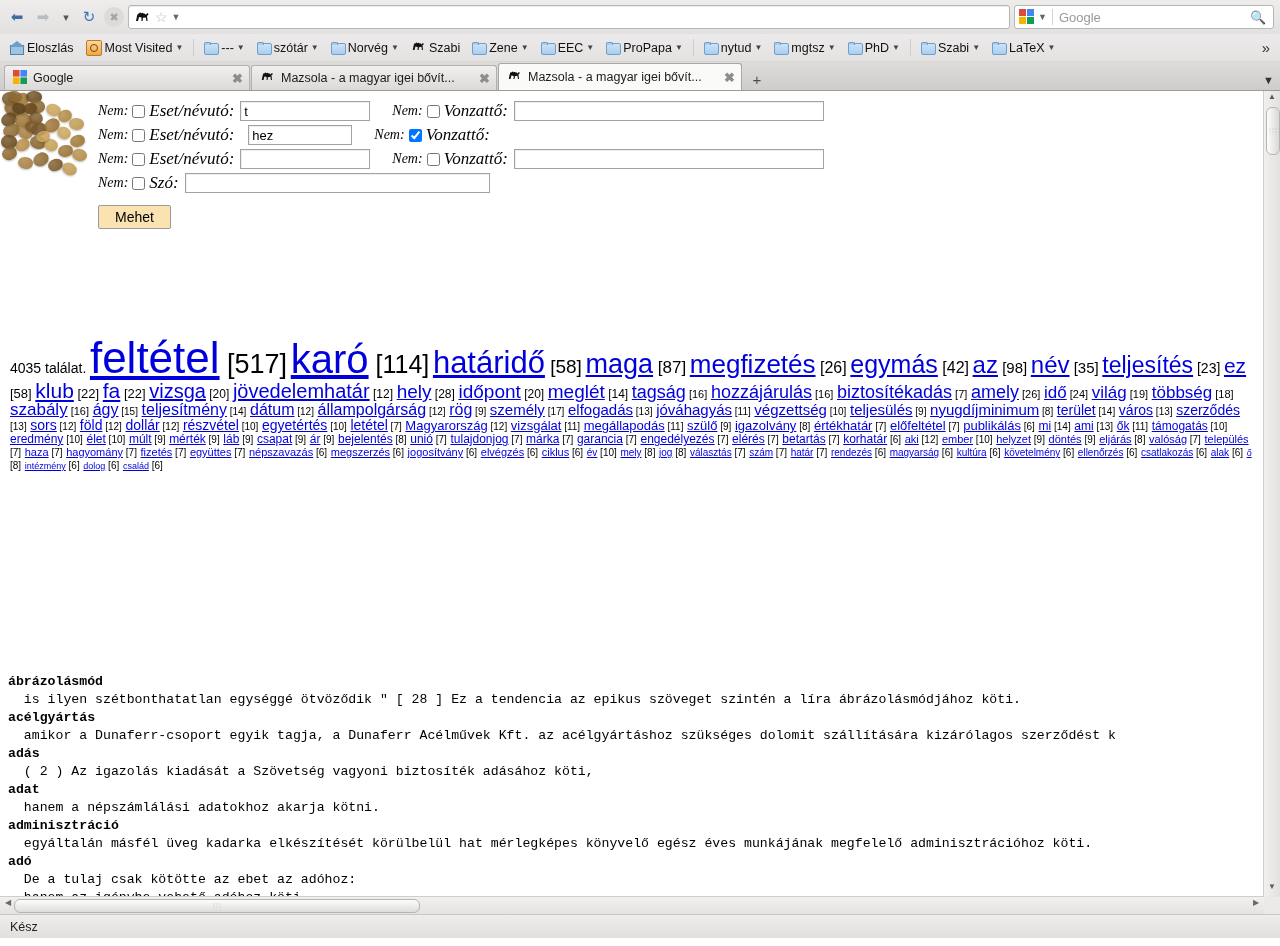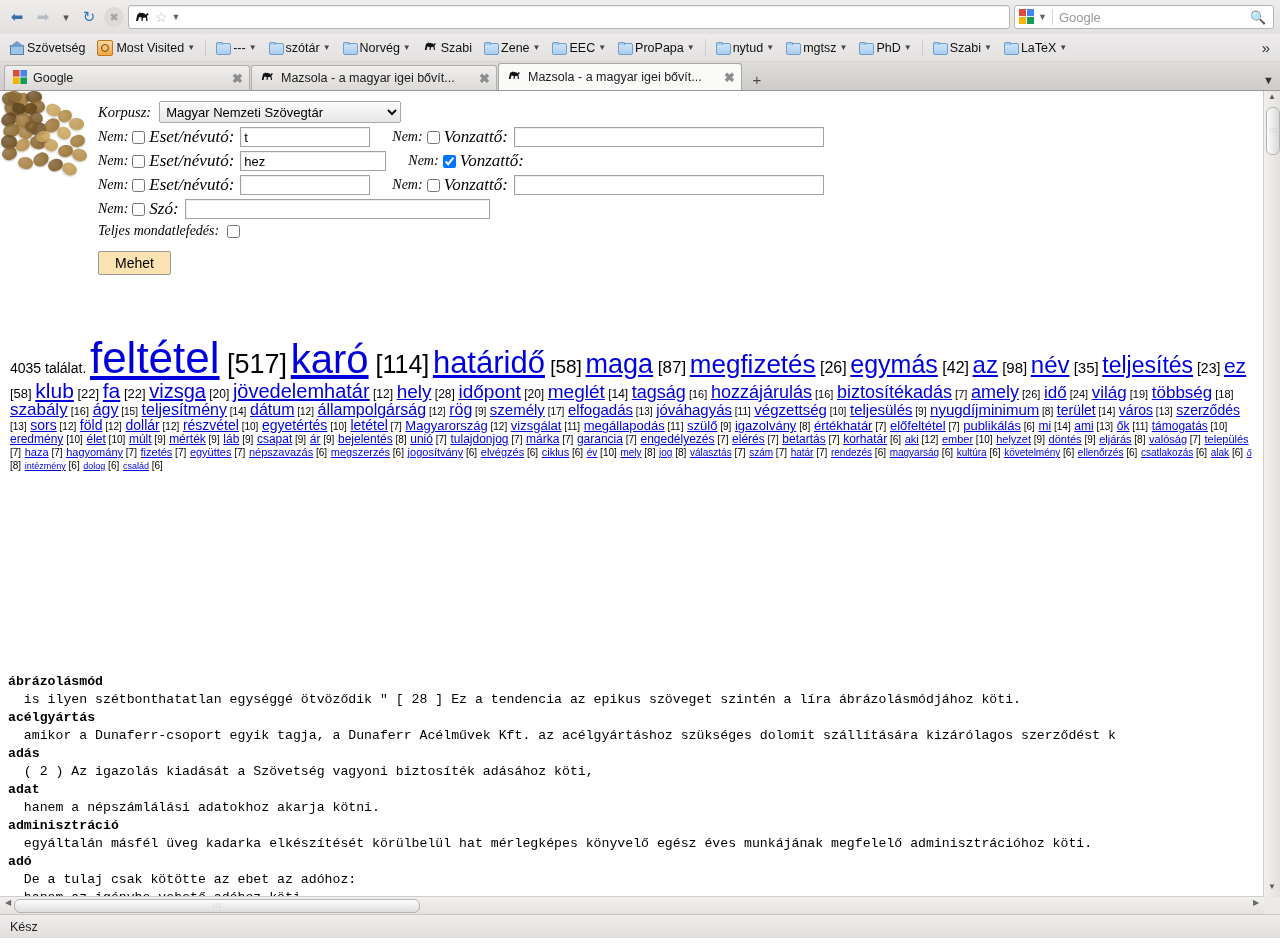--- a/index.html
+++ b/index.html
@@ -161,21 +161,21 @@
       <span class="sdrop">▼</span>
       <span class="sep"></span>
       <span class="sph">Google</span>
       <span class="mag">🔍</span>
     </div>
   </div>
 
   <div class="bookmarks" id="bookmarks">
     <span class="bm">
         <span class="home"></span>
-        <span>Szövetség</span>
+        <span>Eloszlás</span>
       </span>
       <span class="bm">
         <span class="mv"></span>
         <span>Most Visited</span>
         <span class="car">▼</span>
       </span>
       <span class="bmsep"></span>
       <span class="bm">
         <span class="folder"></span>
         <span>---</span>
@@ -306,42 +306,38 @@
         <div class="raisin" style="left: 1px; top: 44px; width: 16px; height: 14px; background: radial-gradient(circle at 35% 30%, rgba(110, 79, 36, 0.8), rgb(110, 79, 36)); transform: rotate(8deg); box-shadow: rgba(0, 0, 0, 0.25) 0px 1px 2px;"></div>
         <div class="raisin" style="left: 2px; top: 56px; width: 15px; height: 13px; background: radial-gradient(circle at 35% 30%, rgba(138, 102, 48, 0.8), rgb(138, 102, 48)); transform: rotate(-20deg); box-shadow: rgba(0, 0, 0, 0.25) 0px 1px 2px;"></div>
         <div class="raisin" style="left: 12px; top: 12px; width: 14px; height: 11px; background: radial-gradient(circle at 35% 30%, rgba(94, 68, 32, 0.8), rgb(94, 68, 32)); transform: rotate(14deg); box-shadow: rgba(0, 0, 0, 0.25) 0px 1px 2px;"></div>
         <div class="raisin" style="left: 24px; top: 12px; width: 13px; height: 11px; background: radial-gradient(circle at 35% 30%, rgba(106, 74, 32, 0.8), rgb(106, 74, 32)); transform: rotate(-6deg); box-shadow: rgba(0, 0, 0, 0.25) 0px 1px 2px;"></div>
         <div class="raisin" style="left: 8px; top: 0px; width: 14px; height: 11px; background: radial-gradient(circle at 35% 30%, rgba(140, 106, 52, 0.8), rgb(140, 106, 52)); transform: rotate(22deg); box-shadow: rgba(0, 0, 0, 0.25) 0px 1px 2px;"></div>
         <div class="raisin" style="left: 36px; top: 40px; width: 14px; height: 11px; background: radial-gradient(circle at 35% 30%, rgba(202, 164, 92, 0.8), rgb(202, 164, 92)); transform: rotate(-14deg); box-shadow: rgba(0, 0, 0, 0.25) 0px 1px 2px;"></div>
         <div class="raisin" style="left: 25px; top: 30px; width: 13px; height: 11px; background: radial-gradient(circle at 35% 30%, rgba(122, 90, 42, 0.8), rgb(122, 90, 42)); transform: rotate(9deg); box-shadow: rgba(0, 0, 0, 0.25) 0px 1px 2px;"></div>
       </div>
 
     <div class="form">
-      <div class="frow">
-        <span class="lbl">Korpusz:</span>
-        <select class="corpus" id="corpussel"><option>Magyar Nemzeti Szövegtár</option></select>
-      </div>
 
 
       <div class="frow">
         <span class="lbl sm">Nem:</span>
         <input type="checkbox" style="">
         <span class="lbl big">Eset/névutó:</span>
         <input class="txt" style="width: 130px; margin-left: 6px;" value="t">
         <span class="lbl sm" style="margin-left:22px;">Nem:</span>
         <input type="checkbox" style="">
         <span class="lbl big">Vonzattő:</span>
         <input class="txt" style="width: 310px; margin-left: 6px;" value="">
       </div>
 
       <div class="frow">
         <span class="lbl sm">Nem:</span>
         <input type="checkbox" style="">
         <span class="lbl big">Eset/névutó:</span>
-        <input class="txt" style="width: 146px; margin-left: 6px;" value="hez">
+        <input class="txt" style="width: 104px; margin-left: 14px;" value="hez">
         <span class="lbl sm" style="margin-left:22px;">Nem:</span>
         <input type="checkbox" checked="" style="">
         <span class="lbl big">Vonzattő:</span>
       </div>
 
       <div class="frow">
         <span class="lbl sm">Nem:</span>
         <input type="checkbox" style="">
         <span class="lbl big">Eset/névutó:</span>
         <input class="txt" style="width: 130px; margin-left: 6px;" value="">
@@ -351,24 +347,20 @@
         <input class="txt" style="width: 310px; margin-left: 6px;" value="">
       </div>
 
       <div class="frow">
         <span class="lbl sm">Nem:</span>
         <input type="checkbox" style="">
         <span class="lbl big">Szó:</span>
         <input class="txt" style="width: 305px; margin-left: 6px;" value="">
       </div>
 
-      <div class="frow">
-        <span class="lbl sm">Teljes mondatlefedés:</span>
-        <input type="checkbox" style="margin-left: 8px;">
-      </div>
 
       <button class="mehet">Mehet</button>
     </div>
 
 
     <div class="cloud" id="cloud">
       <span class="hits">4035 találat.</span>
      <a href="#" style="font-size: 44px;">feltétel</a><span class="cnt" style="font-size: 27px;"> [517]</span> <a href="#" style="font-size: 40px;">karó</a><span class="cnt" style="font-size: 25px;"> [114]</span> <a href="#" style="font-size: 31px;">határidő</a><span class="cnt" style="font-size: 19px;"> [58]</span> <a href="#" style="font-size: 27px;">maga</a><span class="cnt" style="font-size: 17px;"> [87]</span> <a href="#" style="font-size: 26px;">megfizetés</a><span class="cnt" style="font-size: 16px;"> [26]</span> <a href="#" style="font-size: 25px;">egymás</a><span class="cnt" style="font-size: 16px;"> [42]</span> <a href="#" style="font-size: 24px;">az</a><span class="cnt" style="font-size: 15px;"> [98]</span> <a href="#" style="font-size: 24px;">név</a><span class="cnt" style="font-size: 15px;"> [35]</span> <a href="#" style="font-size: 23px;">teljesítés</a><span class="cnt" style="font-size: 14px;"> [23]</span> <a href="#" style="font-size: 21px;">ez</a><span class="cnt" style="font-size: 13px;"> [58]</span> <a href="#" style="font-size: 21px;">klub</a><span class="cnt" style="font-size: 13px;"> [22]</span> <a href="#" style="font-size: 21px;">fa</a><span class="cnt" style="font-size: 13px;"> [22]</span> <a href="#" style="font-size: 20px;">vizsga</a><span class="cnt" style="font-size: 12px;"> [20]</span> <a href="#" style="font-size: 20px;">jövedelemhatár</a><span class="cnt" style="font-size: 12px;"> [12]</span> <a href="#" style="font-size: 19px;">hely</a><span class="cnt" style="font-size: 12px;"> [28]</span> <a href="#" style="font-size: 19px;">időpont</a><span class="cnt" style="font-size: 12px;"> [20]</span> <a href="#" style="font-size: 19px;">meglét</a><span class="cnt" style="font-size: 12px;"> [14]</span> <a href="#" style="font-size: 18px;">tagság</a><span class="cnt" style="font-size: 11px;"> [16]</span> <a href="#" style="font-size: 18px;">hozzájárulás</a><span class="cnt" style="font-size: 11px;"> [16]</span> <a href="#" style="font-size: 18px;">biztosítékadás</a><span class="cnt" style="font-size: 11px;"> [7]</span> <a href="#" style="font-size: 18px;">amely</a><span class="cnt" style="font-size: 11px;"> [26]</span> <a href="#" style="font-size: 17px;">idő</a><span class="cnt" style="font-size: 11px;"> [24]</span> <a href="#" style="font-size: 17px;">világ</a><span class="cnt" style="font-size: 11px;"> [19]</span> <a href="#" style="font-size: 17px;">többség</a><span class="cnt" style="font-size: 11px;"> [18]</span> <a href="#" style="font-size: 17px;">szabály</a><span class="cnt" style="font-size: 11px;"> [16]</span> <a href="#" style="font-size: 16px;">ágy</a><span class="cnt" style="font-size: 10px;"> [15]</span> <a href="#" style="font-size: 16px;">teljesítmény</a><span class="cnt" style="font-size: 10px;"> [14]</span> <a href="#" style="font-size: 16px;">dátum</a><span class="cnt" style="font-size: 10px;"> [12]</span> <a href="#" style="font-size: 16px;">állampolgárság</a><span class="cnt" style="font-size: 10px;"> [12]</span> <a href="#" style="font-size: 16px;">rög</a><span class="cnt" style="font-size: 10px;"> [9]</span> <a href="#" style="font-size: 15px;">személy</a><span class="cnt" style="font-size: 10px;"> [17]</span> <a href="#" style="font-size: 15px;">elfogadás</a><span class="cnt" style="font-size: 10px;"> [13]</span> <a href="#" style="font-size: 15px;">jóváhagyás</a><span class="cnt" style="font-size: 10px;"> [11]</span> <a href="#" style="font-size: 15px;">végzettség</a><span class="cnt" style="font-size: 10px;"> [10]</span> <a href="#" style="font-size: 15px;">teljesülés</a><span class="cnt" style="font-size: 10px;"> [9]</span> <a href="#" style="font-size: 15px;">nyugdíjminimum</a><span class="cnt" style="font-size: 10px;"> [8]</span> <a href="#" style="font-size: 14px;">terület</a><span class="cnt" style="font-size: 10px;"> [14]</span> <a href="#" style="font-size: 14px;">város</a><span class="cnt" style="font-size: 10px;"> [13]</span> <a href="#" style="font-size: 14px;">szerződés</a><span class="cnt" style="font-size: 10px;"> [13]</span> <a href="#" style="font-size: 14px;">sors</a><span class="cnt" style="font-size: 10px;"> [12]</span> <a href="#" style="font-size: 14px;">föld</a><span class="cnt" style="font-size: 10px;"> [12]</span> <a href="#" style="font-size: 14px;">dollár</a><span class="cnt" style="font-size: 10px;"> [12]</span> <a href="#" style="font-size: 14px;">részvétel</a><span class="cnt" style="font-size: 10px;"> [10]</span> <a href="#" style="font-size: 14px;">egyetértés</a><span class="cnt" style="font-size: 10px;"> [10]</span> <a href="#" style="font-size: 14px;">letétel</a><span class="cnt" style="font-size: 10px;"> [7]</span> <a href="#" style="font-size: 13px;">Magyarország</a><span class="cnt" style="font-size: 10px;"> [12]</span> <a href="#" style="font-size: 13px;">vizsgálat</a><span class="cnt" style="font-size: 10px;"> [11]</span> <a href="#" style="font-size: 13px;">megállapodás</a><span class="cnt" style="font-size: 10px;"> [11]</span> <a href="#" style="font-size: 13px;">szülő</a><span class="cnt" style="font-size: 10px;"> [9]</span> <a href="#" style="font-size: 13px;">igazolvány</a><span class="cnt" style="font-size: 10px;"> [8]</span> <a href="#" style="font-size: 13px;">értékhatár</a><span class="cnt" style="font-size: 10px;"> [7]</span> <a href="#" style="font-size: 13px;">előfeltétel</a><span class="cnt" style="font-size: 10px;"> [7]</span> <a href="#" style="font-size: 13px;">publikálás</a><span class="cnt" style="font-size: 10px;"> [6]</span> <a href="#" style="font-size: 12px;">mi</a><span class="cnt" style="font-size: 10px;"> [14]</span> <a href="#" style="font-size: 12px;">ami</a><span class="cnt" style="font-size: 10px;"> [13]</span> <a href="#" style="font-size: 12px;">ők</a><span class="cnt" style="font-size: 10px;"> [11]</span> <a href="#" style="font-size: 12px;">támogatás</a><span class="cnt" style="font-size: 10px;"> [10]</span> <a href="#" style="font-size: 12px;">eredmény</a><span class="cnt" style="font-size: 10px;"> [10]</span> <a href="#" style="font-size: 12px;">élet</a><span class="cnt" style="font-size: 10px;"> [10]</span> <a href="#" style="font-size: 12px;">múlt</a><span class="cnt" style="font-size: 10px;"> [9]</span> <a href="#" style="font-size: 12px;">mérték</a><span class="cnt" style="font-size: 10px;"> [9]</span> <a href="#" style="font-size: 12px;">láb</a><span class="cnt" style="font-size: 10px;"> [9]</span> <a href="#" style="font-size: 12px;">csapat</a><span class="cnt" style="font-size: 10px;"> [9]</span> <a href="#" style="font-size: 12px;">ár</a><span class="cnt" style="font-size: 10px;"> [9]</span> <a href="#" style="font-size: 12px;">bejelentés</a><span class="cnt" style="font-size: 10px;"> [8]</span> <a href="#" style="font-size: 12px;">unió</a><span class="cnt" style="font-size: 10px;"> [7]</span> <a href="#" style="font-size: 12px;">tulajdonjog</a><span class="cnt" style="font-size: 10px;"> [7]</span> <a href="#" style="font-size: 12px;">márka</a><span class="cnt" style="font-size: 10px;"> [7]</span> <a href="#" style="font-size: 12px;">garancia</a><span class="cnt" style="font-size: 10px;"> [7]</span> <a href="#" style="font-size: 12px;">engedélyezés</a><span class="cnt" style="font-size: 10px;"> [7]</span> <a href="#" style="font-size: 12px;">elérés</a><span class="cnt" style="font-size: 10px;"> [7]</span> <a href="#" style="font-size: 12px;">betartás</a><span class="cnt" style="font-size: 10px;"> [7]</span> <a href="#" style="font-size: 12px;">korhatár</a><span class="cnt" style="font-size: 10px;"> [6]</span> <a href="#" style="font-size: 11px;">aki</a><span class="cnt" style="font-size: 10px;"> [12]</span> <a href="#" style="font-size: 11px;">ember</a><span class="cnt" style="font-size: 10px;"> [10]</span> <a href="#" style="font-size: 11px;">helyzet</a><span class="cnt" style="font-size: 10px;"> [9]</span> <a href="#" style="font-size: 11px;">döntés</a><span class="cnt" style="font-size: 10px;"> [9]</span> <a href="#" style="font-size: 11px;">eljárás</a><span class="cnt" style="font-size: 10px;"> [8]</span> <a href="#" style="font-size: 11px;">valóság</a><span class="cnt" style="font-size: 10px;"> [7]</span> <a href="#" style="font-size: 11px;">település</a><span class="cnt" style="font-size: 10px;"> [7]</span> <a href="#" style="font-size: 11px;">haza</a><span class="cnt" style="font-size: 10px;"> [7]</span> <a href="#" style="font-size: 11px;">hagyomány</a><span class="cnt" style="font-size: 10px;"> [7]</span> <a href="#" style="font-size: 11px;">fizetés</a><span class="cnt" style="font-size: 10px;"> [7]</span> <a href="#" style="font-size: 11px;">együttes</a><span class="cnt" style="font-size: 10px;"> [7]</span> <a href="#" style="font-size: 11px;">népszavazás</a><span class="cnt" style="font-size: 10px;"> [6]</span> <a href="#" style="font-size: 11px;">megszerzés</a><span class="cnt" style="font-size: 10px;"> [6]</span> <a href="#" style="font-size: 11px;">jogosítvány</a><span class="cnt" style="font-size: 10px;"> [6]</span> <a href="#" style="font-size: 11px;">elvégzés</a><span class="cnt" style="font-size: 10px;"> [6]</span> <a href="#" style="font-size: 11px;">ciklus</a><span class="cnt" style="font-size: 10px;"> [6]</span> <a href="#" style="font-size: 10px;">év</a><span class="cnt" style="font-size: 10px;"> [10]</span> <a href="#" style="font-size: 10px;">mely</a><span class="cnt" style="font-size: 10px;"> [8]</span> <a href="#" style="font-size: 10px;">jog</a><span class="cnt" style="font-size: 10px;"> [8]</span> <a href="#" style="font-size: 10px;">választás</a><span class="cnt" style="font-size: 10px;"> [7]</span> <a href="#" style="font-size: 10px;">szám</a><span class="cnt" style="font-size: 10px;"> [7]</span> <a href="#" style="font-size: 10px;">határ</a><span class="cnt" style="font-size: 10px;"> [7]</span> <a href="#" style="font-size: 10px;">rendezés</a><span class="cnt" style="font-size: 10px;"> [6]</span> <a href="#" style="font-size: 10px;">magyarság</a><span class="cnt" style="font-size: 10px;"> [6]</span> <a href="#" style="font-size: 10px;">kultúra</a><span class="cnt" style="font-size: 10px;"> [6]</span> <a href="#" style="font-size: 10px;">követelmény</a><span class="cnt" style="font-size: 10px;"> [6]</span> <a href="#" style="font-size: 10px;">ellenőrzés</a><span class="cnt" style="font-size: 10px;"> [6]</span> <a href="#" style="font-size: 10px;">csatlakozás</a><span class="cnt" style="font-size: 10px;"> [6]</span> <a href="#" style="font-size: 10px;">alak</a><span class="cnt" style="font-size: 10px;"> [6]</span> <a href="#" style="font-size: 9px;">ő</a><span class="cnt" style="font-size: 10px;"> [8]</span> <a href="#" style="font-size: 9px;">intézmény</a><span class="cnt" style="font-size: 10px;"> [6]</span> <a href="#" style="font-size: 9px;">dolog</a><span class="cnt" style="font-size: 10px;"> [6]</span> <a href="#" style="font-size: 9px;">család</a><span class="cnt" style="font-size: 10px;"> [6]</span></div>
 
     <div class="conc" id="conc"><div class="hw">ábrázolásmód</div><div>  is ilyen szétbonthatatlan egységgé ötvöződik " [ 28 ] Ez a tendencia az epikus szöveget szintén a líra ábrázolásmódjához köti.</div><div class="hw">acélgyártás</div><div>  amikor a Dunaferr-csoport egyik tagja, a Dunaferr Acélművek Kft. az acélgyártáshoz szükséges dolomit szállítására kizárólagos szerződést k</div><div class="hw">adás</div><div>  ( 2 ) Az igazolás kiadását a Szövetség vagyoni biztosíték adásához köti,</div><div class="hw">adat</div><div>  hanem a népszámlálási adatokhoz akarja kötni.</div><div class="hw">adminisztráció</div><div>  egyáltalán másfél üveg kadarka elkészítését körülbelül hat mérlegképes könyvelő egész éves munkájának megfelelő adminisztrációhoz köti.</div><div class="hw">adó</div><div>  De a tulaj csak kötötte az ebet az adóhoz:</div><div>  hanem az igénybe vehető adóhoz köti.</div></div>

